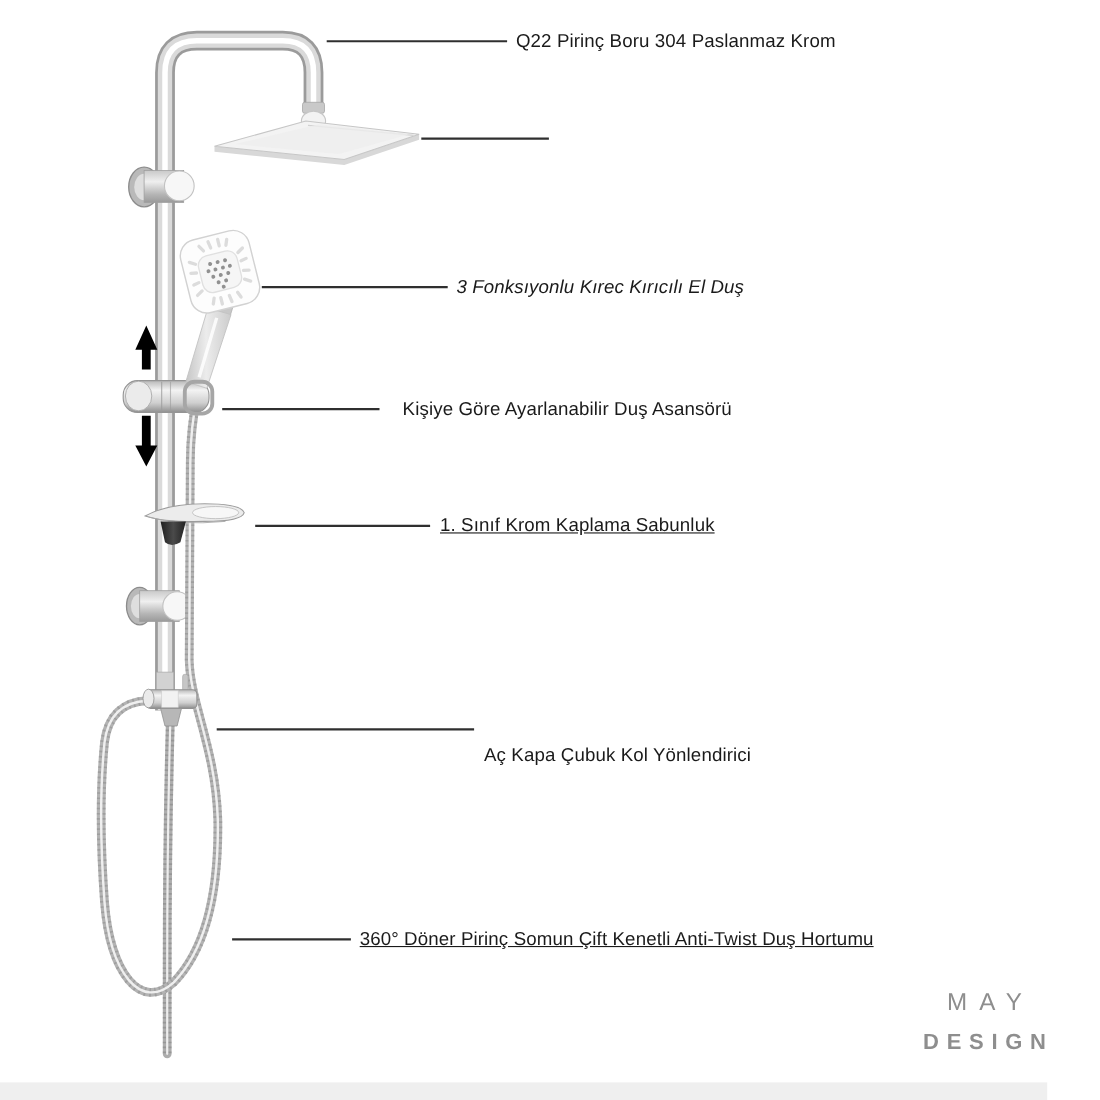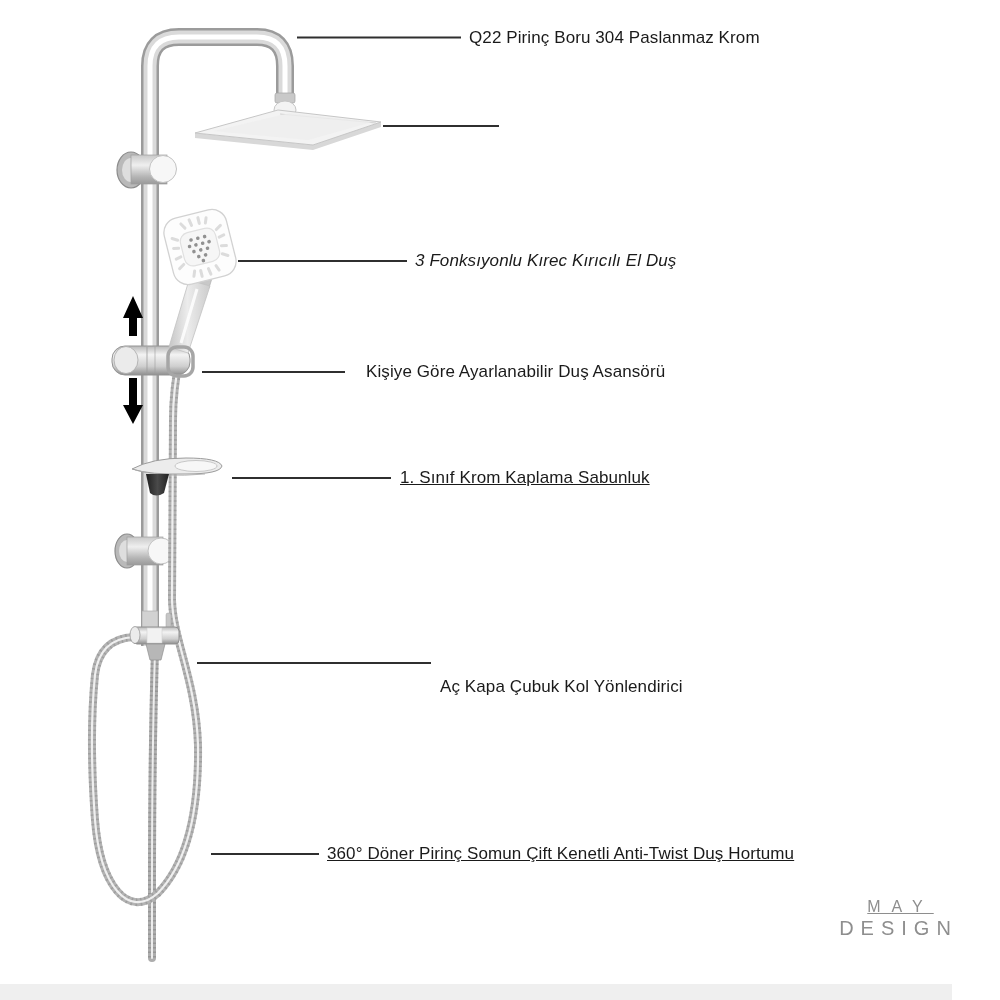--- a/index.html
+++ b/index.html
@@ -16,22 +16,22 @@
   .lbl2{left:508px;top:115px;}
   .lbl3{left:415px;top:250px;font-style:italic;}
   .lbl4{left:366px;top:361px;}
   .lbl5{left:400px;top:467px;text-decoration:underline;}
   .lbl6{left:440px;top:652px;margin-top:24px;}
   .lbl7{left:327px;top:843px;text-decoration:underline;}
   .brand{
     position:absolute;left:800px;top:898px;width:190px;text-align:center;
     color:#8e8e8e;user-select:none;
   }
-  .brand-line1{font-size:16px;letter-spacing:11px;text-indent:11px;font-weight:400;text-decoration:underline;}
-  .brand-line2{font-size:20px;letter-spacing:7px;text-indent:7px;margin-top:1px;font-weight:400;}
+  .brand-line1{font-size:22px;letter-spacing:11px;text-indent:11px;font-weight:400;}
+  .brand-line2{font-size:20px;letter-spacing:7px;text-indent:7px;margin-top:13px;font-weight:700;}
 </style>
 </head>
 <body>
 
 <div class="stage">
 
   <svg width="1000" height="1000" viewBox="0 0 1000 1000">
     <defs>
       <linearGradient id="cylGrad" x1="0" y1="0" x2="0" y2="1">
         <stop offset="0" stop-color="#c9c9c9"></stop>

